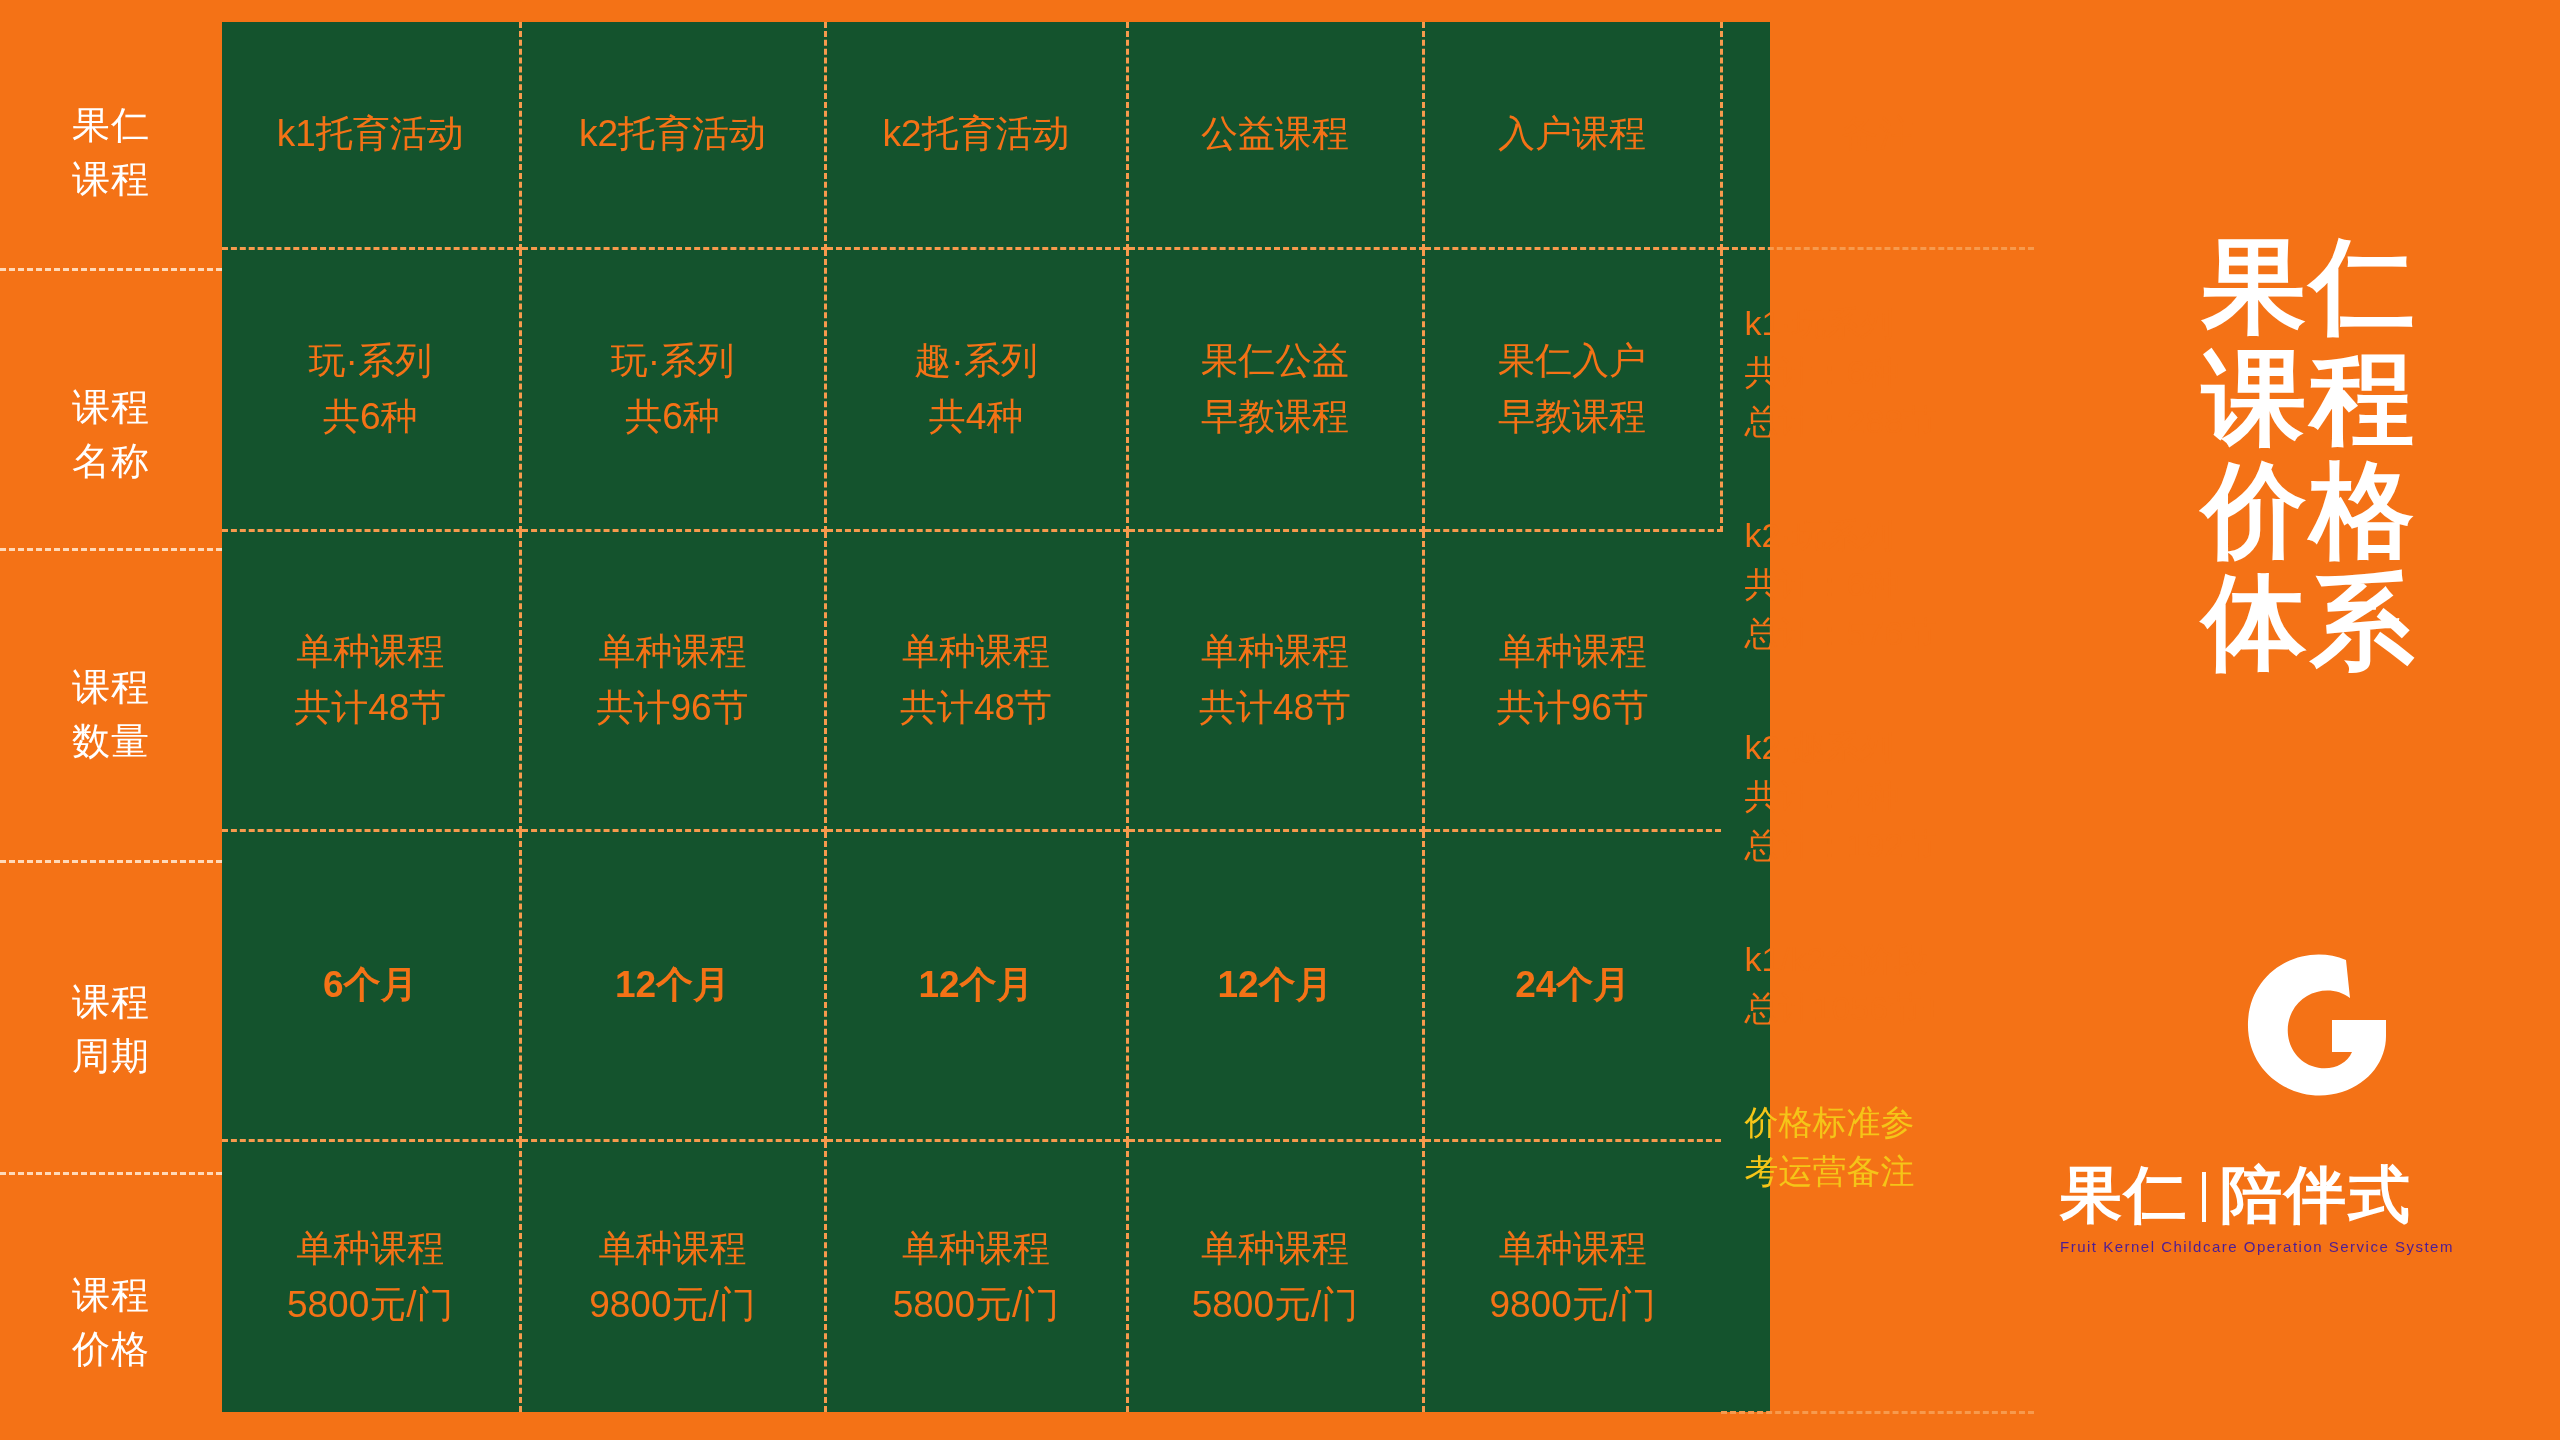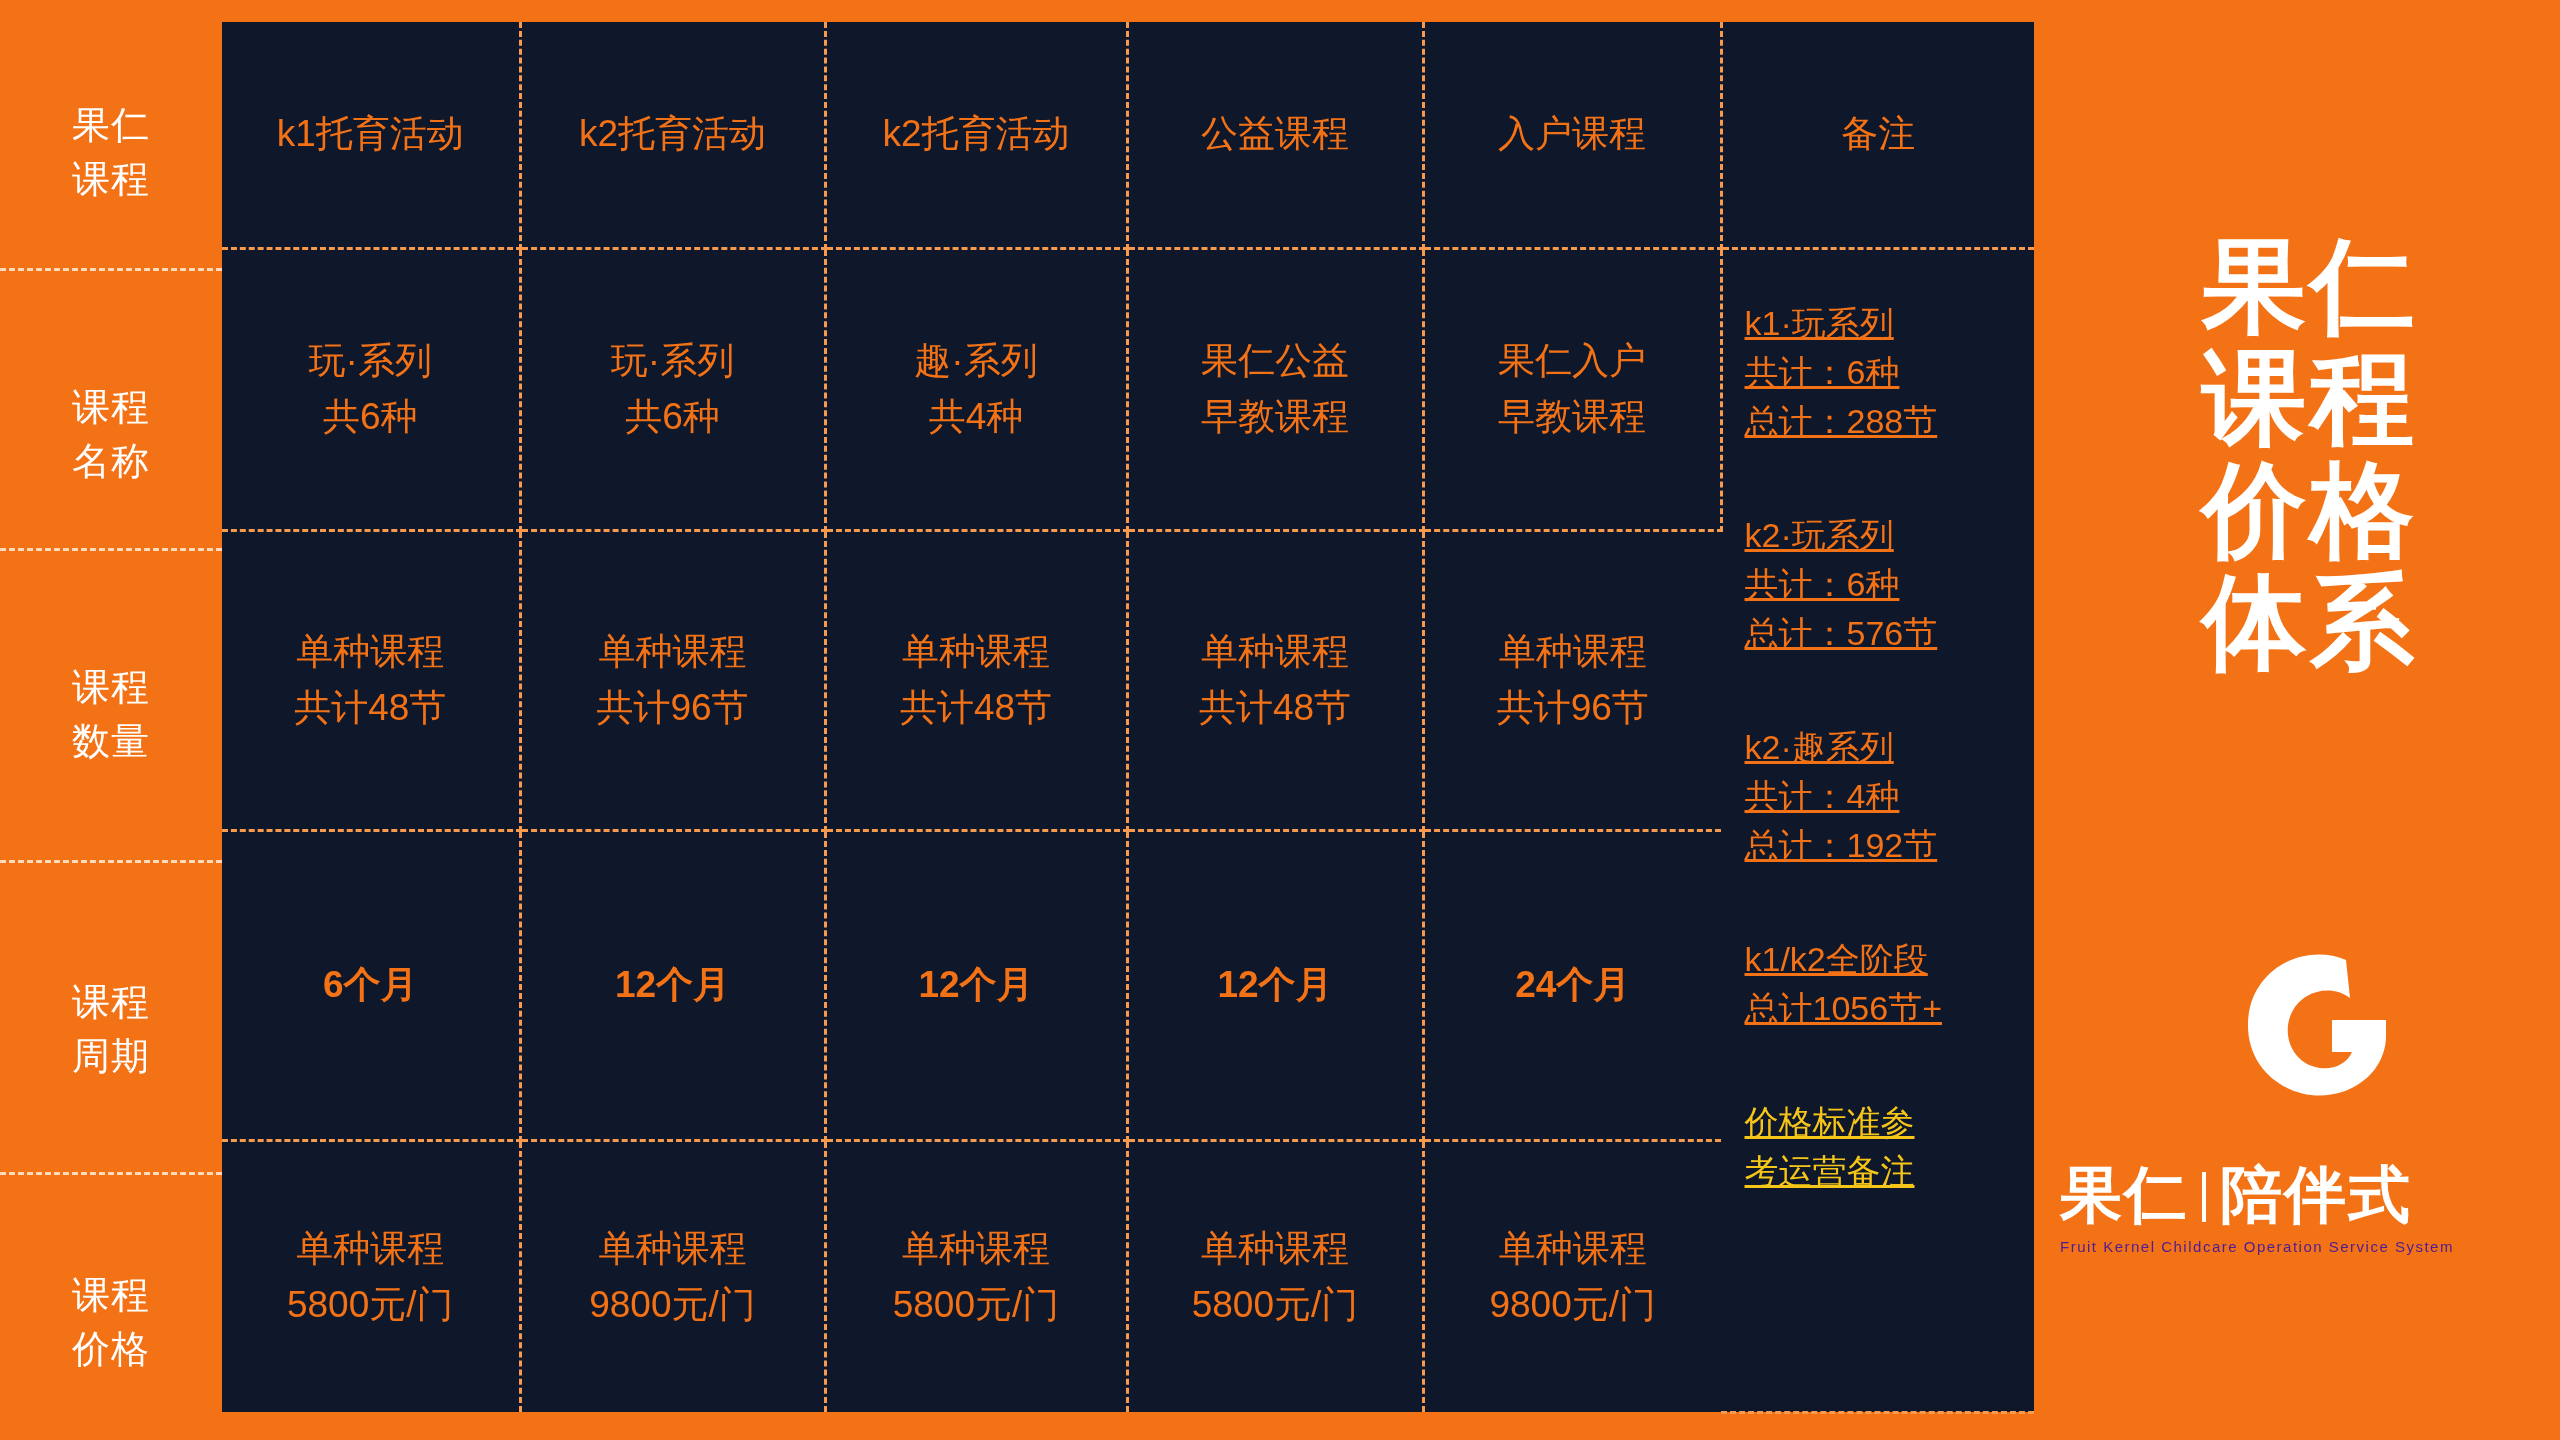--- a/index.html
+++ b/index.html
@@ -41,23 +41,23 @@
     line-height: 54px;
     letter-spacing: 1px;
     white-space: pre-line;
   }
 
   
   .table-card {
     position: absolute;
     left: 222px;
     top: 22px;
-    width: 1812px;
+    width: 1548px;
     height: 1390px;
-    background: #0f172a;
+    background: #14532d;
   }
 
   .tbl {
     position: absolute;
     inset: 0;
     width: 100%;
     height: 100%;
     border-collapse: collapse;
     table-layout: fixed;
   }
@@ -76,21 +76,21 @@
   .tbl td:last-child { border-right: none; }
 
   .tbl td.note {
     text-align: left;
     vertical-align: top;
     padding-left: 22px;
     font-size: 34px;
     line-height: 49px;
   }
 
-  .note-block { margin-bottom: 16px; text-decoration: underline; }
+  .note-block { margin-bottom: 16px; }
   .note-block:last-child { margin-bottom: 0; }
   .note-highlight { color: #F5C518; }
 
   
   .sep {
     position: absolute;
     left: 0;
     width: 222px;
     height: 0;
     border-top: 3px dashed #FFD9B8;

